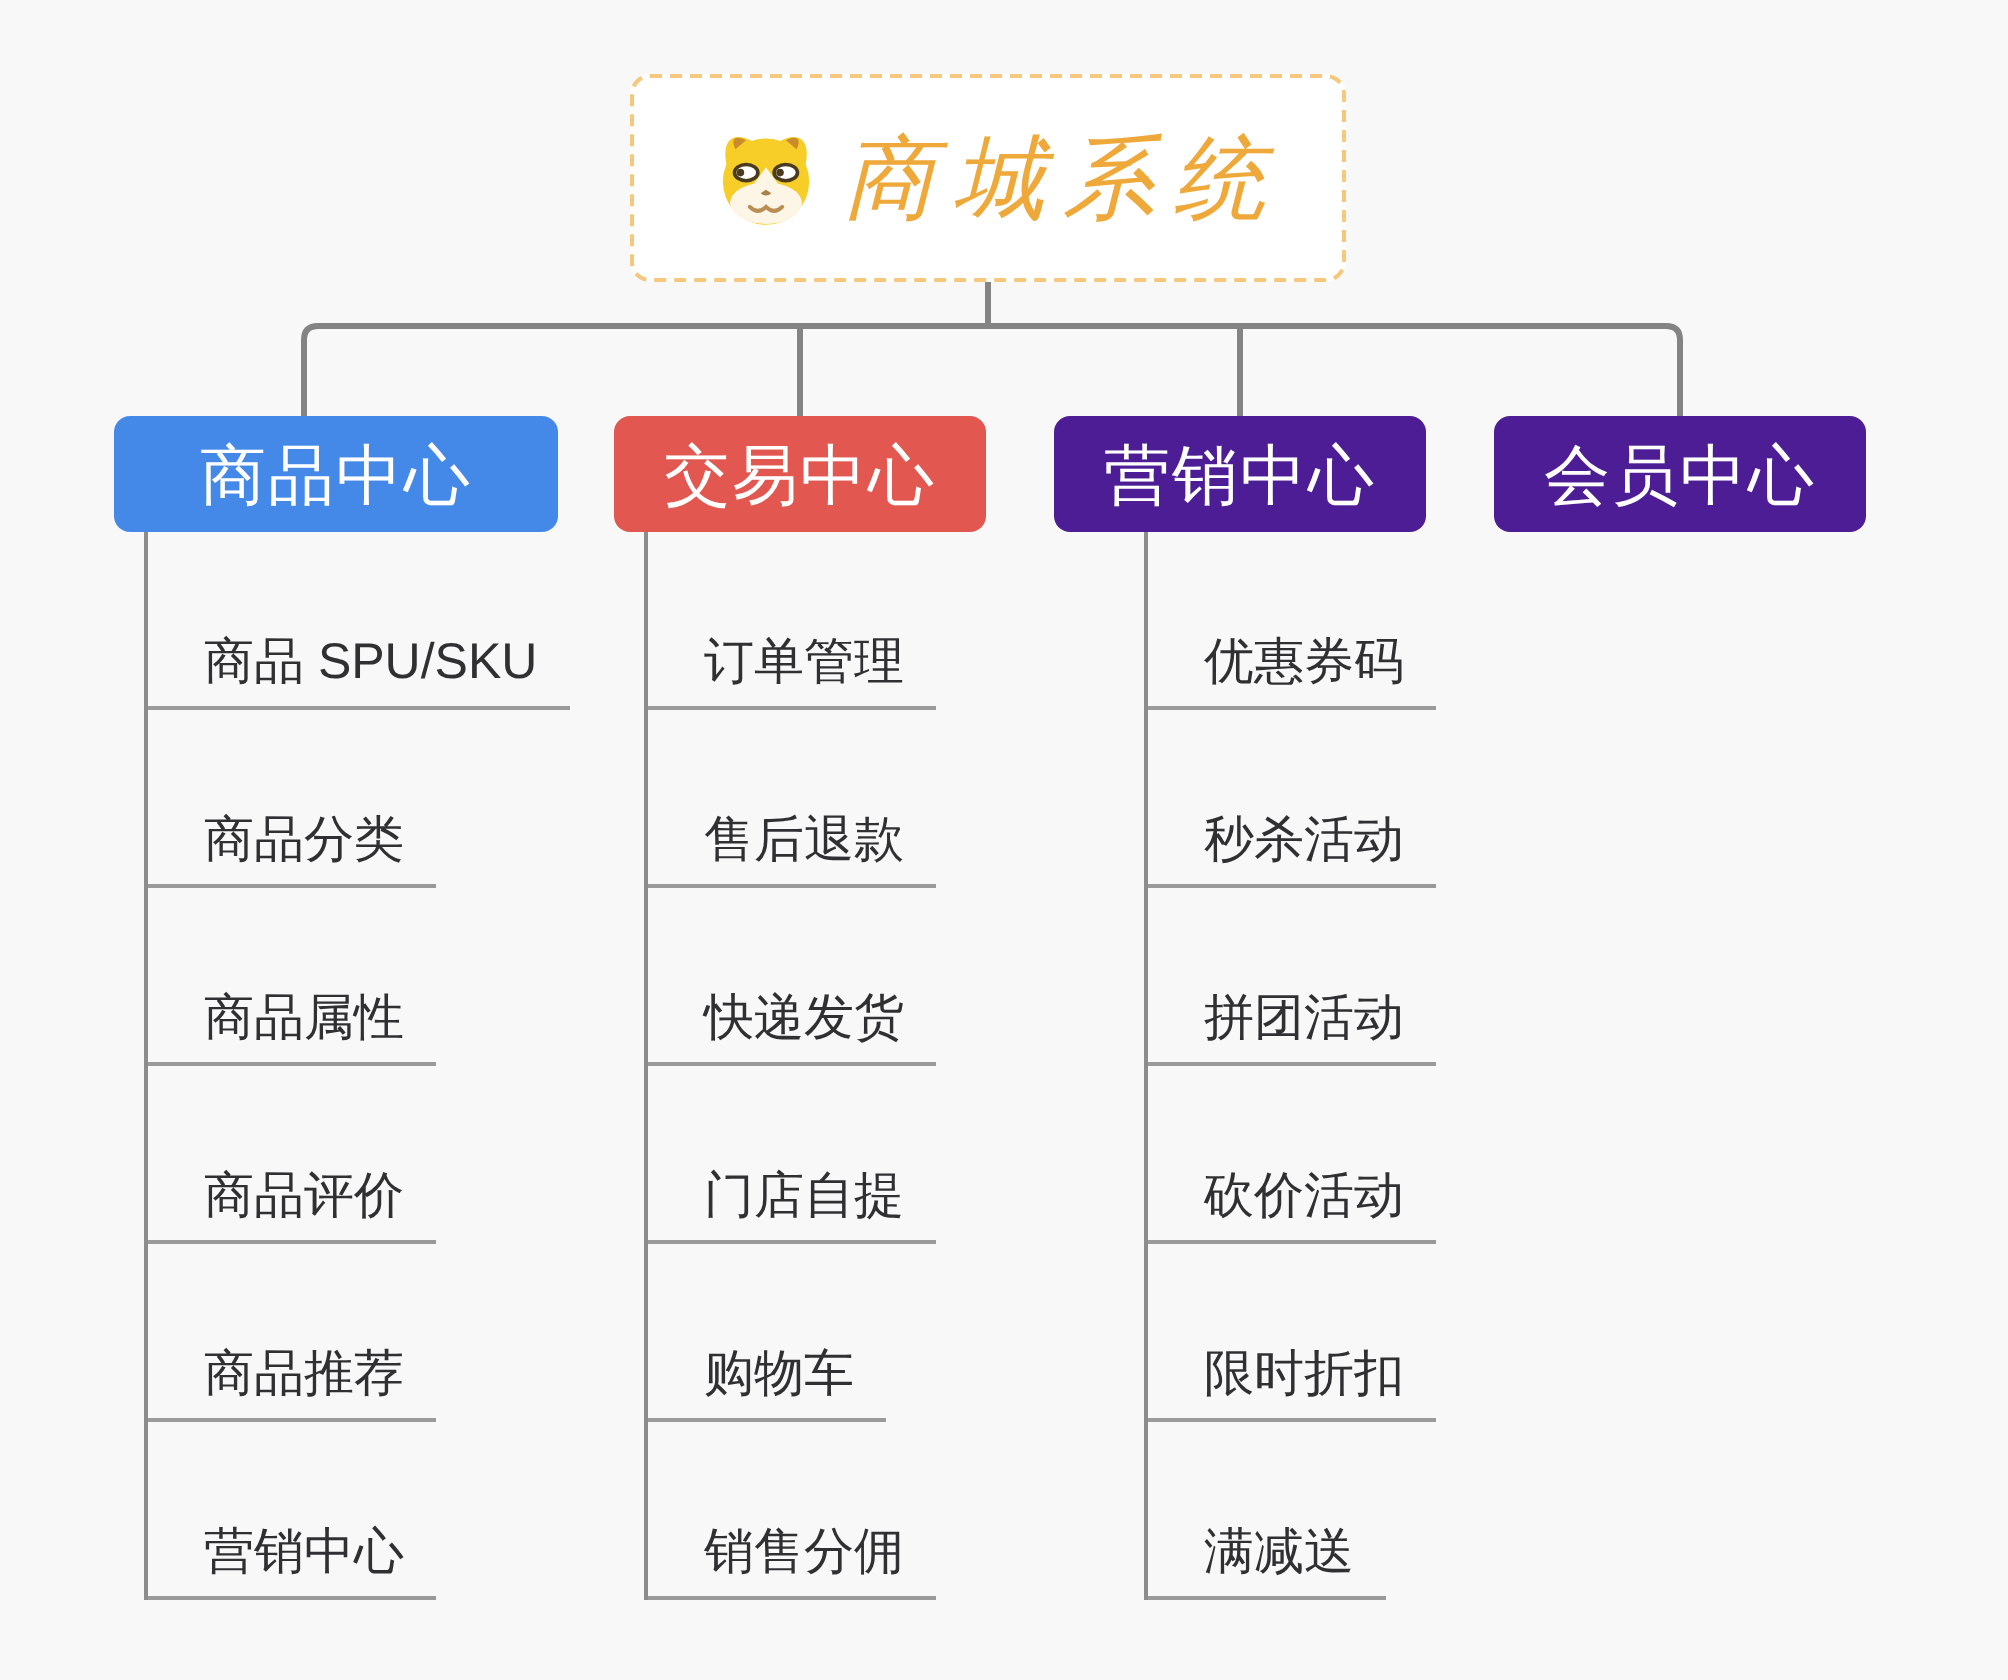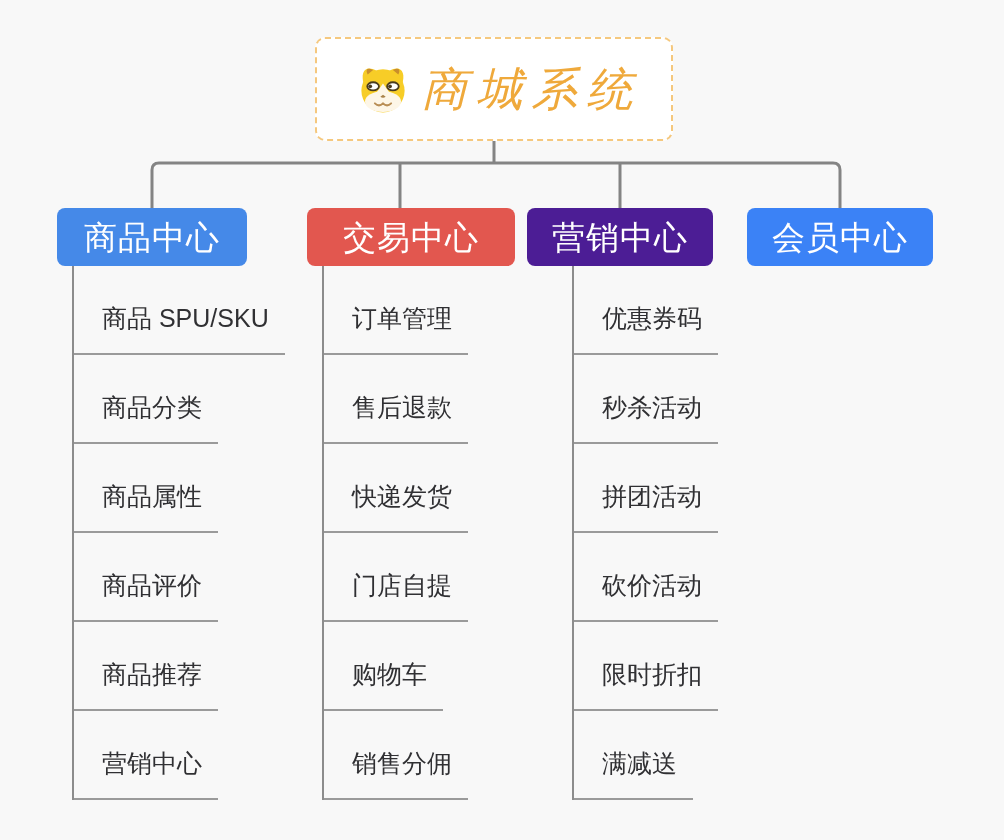--- a/index.html
+++ b/index.html
@@ -26,39 +26,39 @@
   }
   .doge-icon{width:54px;height:54px;flex:0 0 auto;}
 
   
   .branch-node{
     position:absolute;top:208px;height:58px;border-radius:8px;
     display:flex;align-items:center;justify-content:center;
     color:#FFFFFF;font-size:33px;font-weight:400;line-height:1;
     letter-spacing:1px;cursor:default;
   }
-  .b0{left:57px;width:190px;}
-  .b1{left:307px;width:208px;}
+  .b0{left:57px;width:222px;}
+  .b1{left:307px;width:186px;}
   .b2{left:527px;width:186px;}
   .b3{left:747px;width:186px;}
 
   
   .branch-column{
     position:absolute;top:266px;height:534px;
     display:flex;flex-direction:column;
   }
   .branch-column::before{
     content:"";position:absolute;left:0;top:0;width:2px;height:100%;
     background:#8C8C8C;
   }
   .c0{left:72px;} .c1{left:322px;} .c2{left:542px;margin-left:30px;} .c3{left:762px;}
   .leaf-slot{height:89px;display:flex;align-items:flex-end;}
   .leaf-item{
     font-size:25px;color:#303033;line-height:1.25;white-space:nowrap;
-    padding:0 16px 19px 30px;border-bottom:2px solid #9A9A9A;
+    padding:0 16px 6px 30px;border-bottom:2px solid #9A9A9A;
   }
 </style>
 </head>
 <body>
 
 <div class="stage">
 
   <svg class="connector-svg" width="1004" height="220" viewBox="0 0 1004 220">
     <g fill="none" stroke="#848484" stroke-width="3">
       <path d="M494 139 L494 163"></path>
@@ -89,21 +89,21 @@
 
   <div class="branch-node b0" style="background-color: rgb(69, 137, 232);">
     <span>商品中心</span>
   </div>
   <div class="branch-node b1" style="background-color: rgb(226, 87, 79);">
     <span>交易中心</span>
   </div>
   <div class="branch-node b2" style="background-color: #4c1d95;">
     <span>营销中心</span>
   </div>
-  <div class="branch-node b3" style="background-color: #3b82f6; align-items: center;">
+  <div class="branch-node b3" style="background-color: #4c1d95; align-items: center;">
     <span>会员中心</span>
   </div>
 
   <div class="branch-column c0">
     <div class="leaf-slot">
         <div class="leaf-item">商品 SPU/SKU</div>
       </div>
     <div class="leaf-slot">
         <div class="leaf-item">商品分类</div>
       </div>

